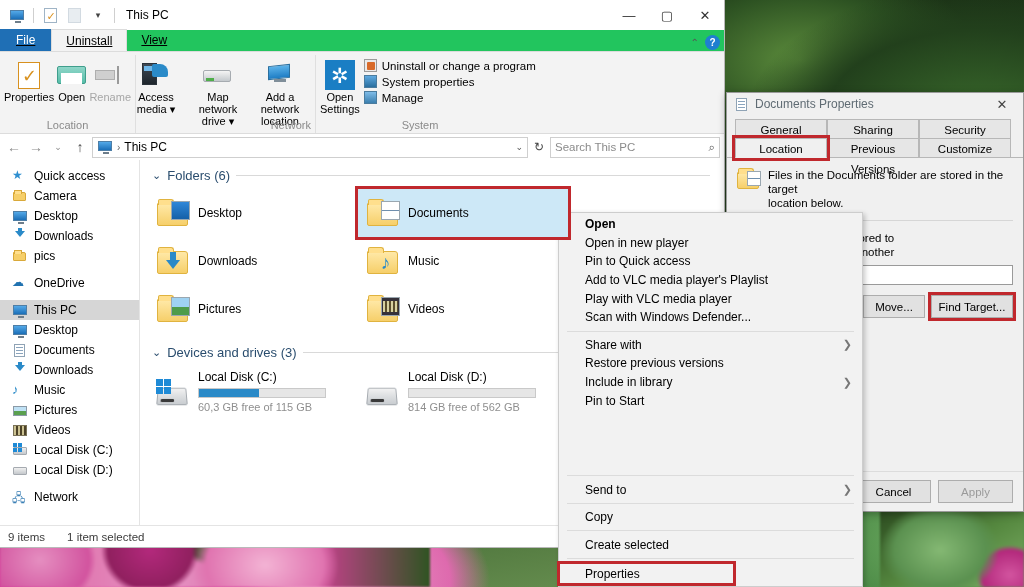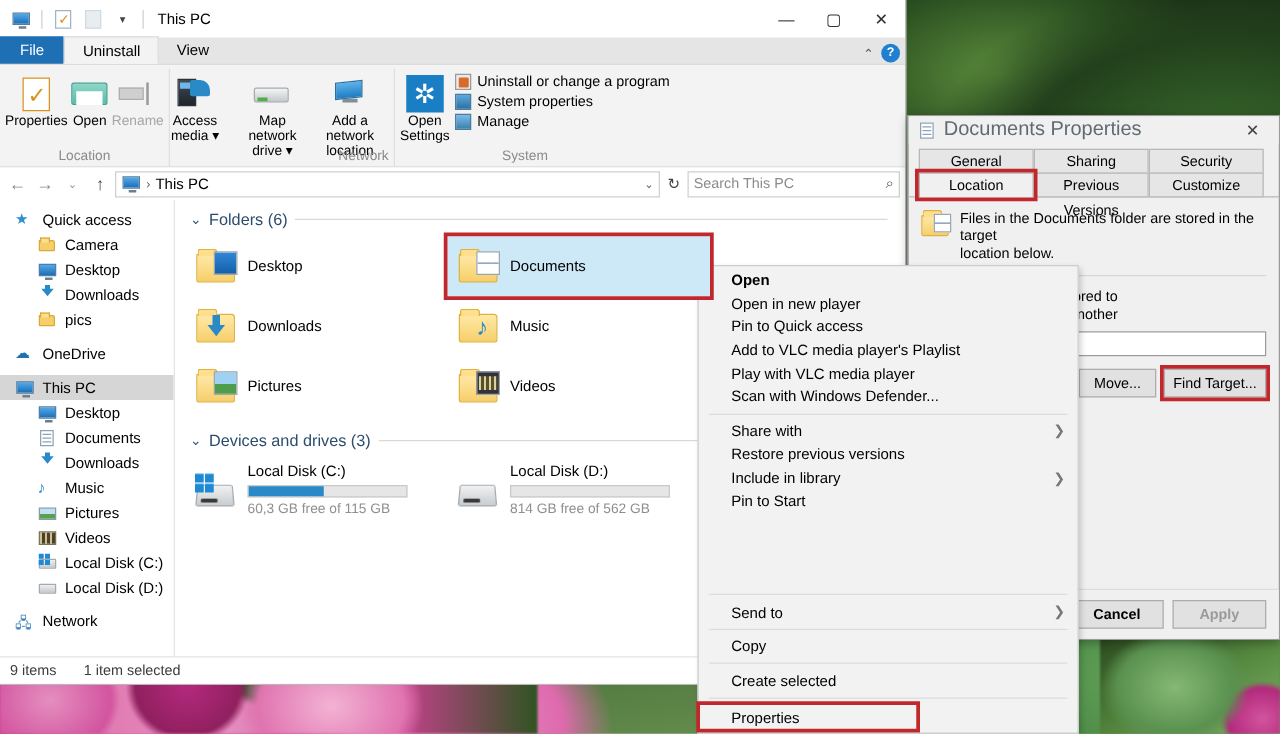--- a/index.html
+++ b/index.html
@@ -67,21 +67,21 @@
     position: absolute; right: 0; top: 0; display: flex;
   }
   .win-btn {
     width: 38px; height: 30px; display: flex; align-items: center;
     justify-content: center; font-size: 13px; color: #333;
   }
 
   
   .ribbon-tabs {
     height: 22px; display: flex; align-items: flex-end; position: relative;
-    background: #e5e5e5; border-bottom: 1px solid #dcdcdc;
+    background: #22c55e; border-bottom: 1px solid #dcdcdc; text-decoration: underline;
   }
   .rtab {
     height: 22px; padding: 0 14px; font-size: 12px; line-height: 22px;
     color: #000;
   }
   .rtab.file { background: #1f6fb5; color: #fff; padding: 0 16px; }
   .rtab.active { background: #f3f3f3; border-left: 1px solid #dcdcdc;
                   border-right: 1px solid #dcdcdc; border-top: 1px solid #dcdcdc;
                   border-bottom: 1px solid #f3f3f3; }
   .ribbon-right {
@@ -150,21 +150,21 @@
   
   .body-split { display: flex; height: 470px; }
   .navpane {
     width: 140px; border-right: 1px solid #e4e4e4; padding-top: 6px;
     font-size: 12px; overflow: hidden;
   }
   .nav-row {
     display: flex; align-items: center; gap: 6px; height: 20px;
     padding-left: 12px; white-space: nowrap;
   }
-  .nav-row.lvl2 { padding-left: 30px; }
+  .nav-row.lvl2 { padding-left: 12px; }
   .nav-row.sel { background: #d6d6d6; }
   .nav-gap { height: 7px; }
   .nav-ic { width: 16px; height: 16px; flex: 0 0 16px; position: relative; }
 
   .filelist { flex: 1; padding: 8px 0 0 8px; position: relative; }
   .group-head {
     display: flex; align-items: center; gap: 6px; font-size: 13px;
     color: #2a4d6e; padding-left: 4px; margin-bottom: 6px;
   }
   .group-head .gtxt { white-space: nowrap; }
@@ -332,21 +332,21 @@
   
   #propdlg {
     position: absolute; left: 726px; top: 92px; width: 298px; height: 420px;
     background: #f0f0f0; border: 1px solid #9a9a9a;
     box-shadow: 0 2px 8px rgba(0,0,0,0.3); font-size: 11.5px;
   }
   .dlg-title {
     height: 22px; display: flex; align-items: center; gap: 6px;
     padding: 0 4px 0 8px; background: #f0f0f0;
   }
-  .dlg-title-text { color: #5f6b73; font-size: 16px; }
+  .dlg-title-text { color: #5f6b73; font-size: 12px; }
   .dlg-close {
     margin-left: auto; width: 34px; height: 22px; display: flex;
     align-items: center; justify-content: center; color: #444; font-size: 13px;
   }
   .dlg-tabs {
     display: flex; flex-wrap: wrap; padding: 4px 8px 0; gap: 0;
     border-bottom: 1px solid #b7b7b7; position: relative;
   }
   .dtab {
     width: 92px; height: 20px; line-height: 20px; text-align: center;
@@ -367,21 +367,21 @@
   .btn-row { display: flex; gap: 6px; justify-content: flex-end; }
   .btn {
     min-width: 75px; height: 23px; border: 1px solid #adadad; background: #e1e1e1;
     font-size: 11.5px; display: flex; align-items: center; justify-content: center;
   }
   .btn.disabled { color: #9a9a9a; }
   .dlg-footer {
     position: absolute; bottom: 0; left: 0; right: 0; height: 40px;
     display: flex; align-items: center; justify-content: flex-end;
     gap: 7px; padding-right: 10px;
-    border-top: 1px solid #dcdcdc; background: #f0f0f0; font-weight: bold;
+    border-top: 1px solid #dcdcdc; background: #f0f0f0;
   }
 </style>
 </head>
 <body>
 
 <div id="desktop">
   <div id="desktop-flower-left"></div>
   <div id="desktop-leaf-right"></div>
 </div>
 

